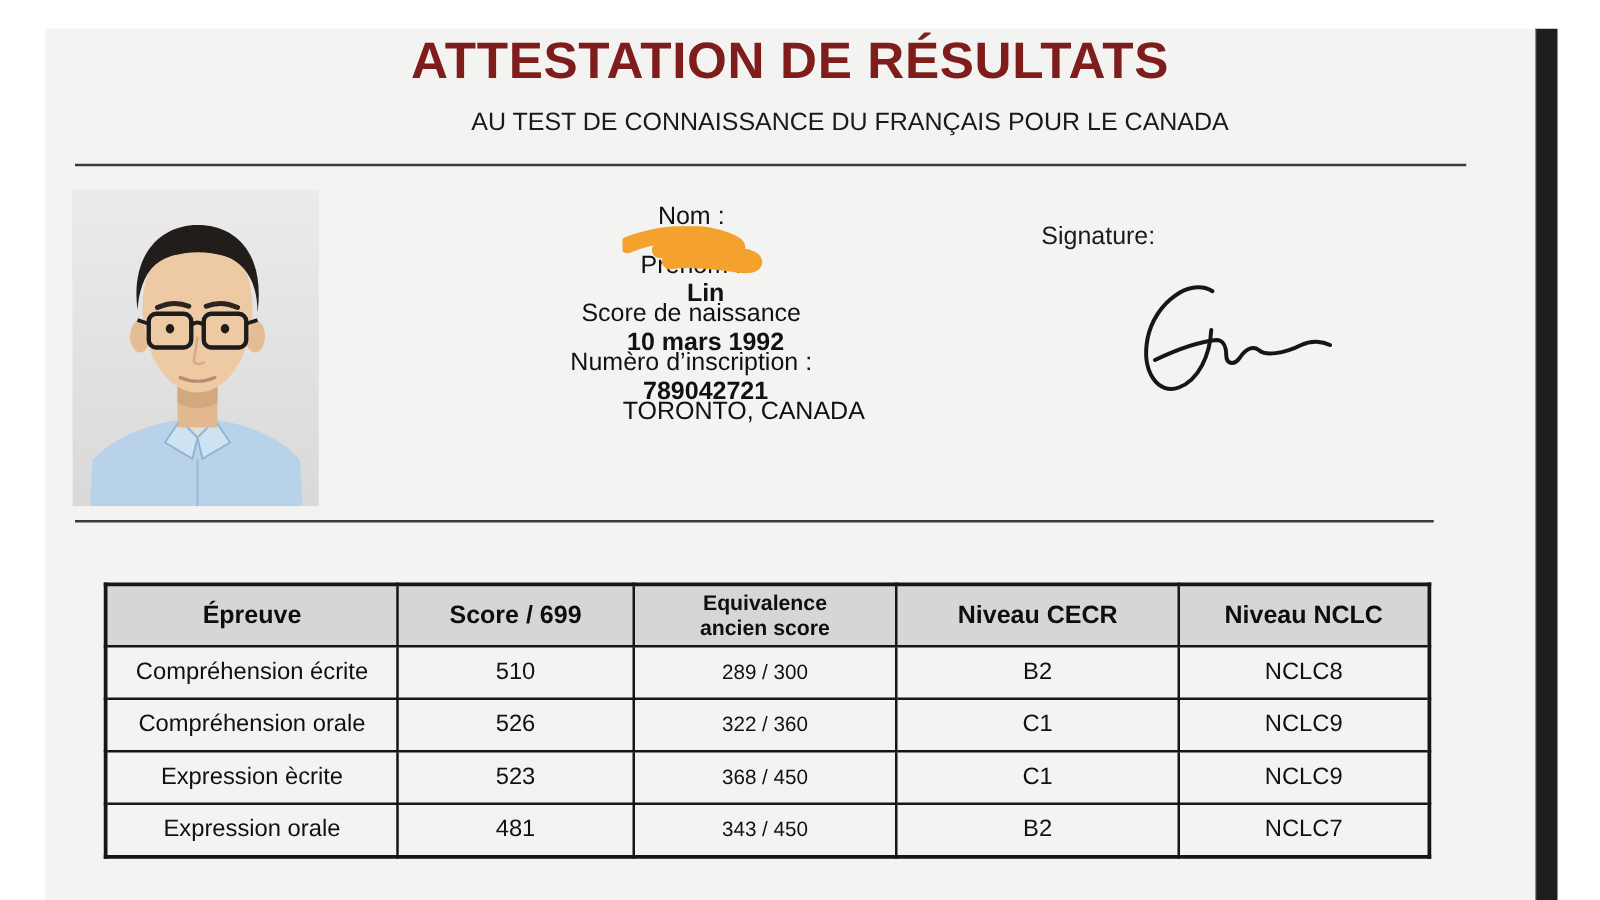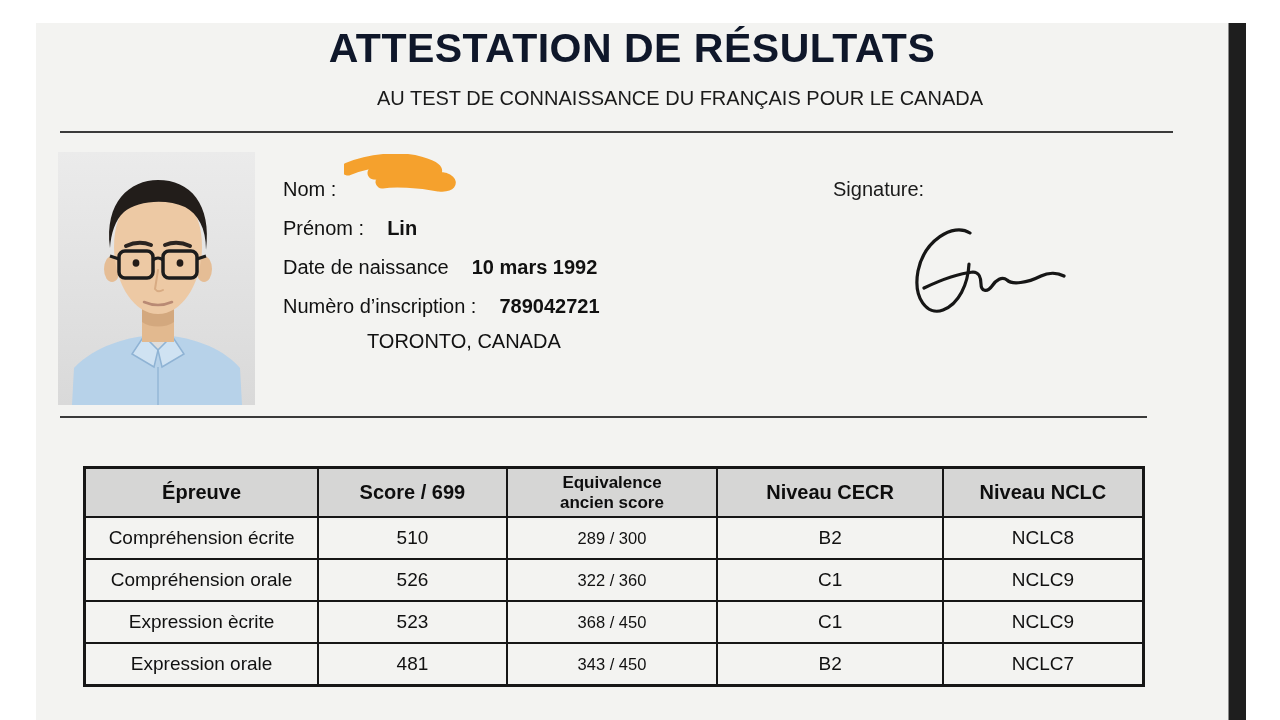--- a/index.html
+++ b/index.html
@@ -1,28 +1,28 @@
 <!DOCTYPE html>
 <html><head>
 <meta charset="utf-8">
 <style>
   html,body{margin:0;padding:0;}
   body{width:1280px;height:720px;font-family:"Liberation Sans","DejaVu Sans",sans-serif;color:#111;}
   .stage{position:relative;width:1280px;height:720px;background:#ffffff;overflow:hidden;}
   .paper{position:absolute;left:36px;top:23px;width:1192px;height:697px;background:#f3f3f1;}
   .dark-bar{position:absolute;left:1228px;top:23px;width:17px;height:697px;background:#1e1e1e;border-left:1px solid #8a8a8a;}
-  .title{position:absolute;left:0;top:2px;width:100%;text-align:center;font-size:41px;font-weight:bold;letter-spacing:.5px;color:#0f172a;}
+  .title{position:absolute;left:0;top:2px;width:100%;text-align:center;font-size:41px;font-weight:bold;letter-spacing:.5px;color:#7f1d1d;}
   .subtitle{position:absolute;left:0;top:64px;width:100%;text-align:center;font-size:20px;color:#1a1a1a;padding-left:48px;}
   .rule{position:absolute;height:0;border-top:2px solid #3a3a3a;}
   .rule1{left:24px;top:108px;width:1113px;}
   .rule2{left:24px;top:393px;width:1087px;}
   .photo{position:absolute;left:22px;top:129px;width:197px;height:253px;background:#e4e4e4;overflow:hidden;}
   .photo svg{display:block;}
   .info{position:absolute;left:247px;top:139px;width:540px;font-size:20px;}
-  .info .line{height:39px;display:flex;align-items:flex-end;white-space:nowrap;}
+  .info .line{height:39px;display:flex;align-items:center;white-space:nowrap;flex-direction:column;}
   .info .val{font-weight:bold;margin-left:23px;}
   .info .val-reg{margin-left:9px;}
   .info .indent{padding-left:84px;height:35px;}
   .redaction-wrap{display:inline-block;margin-left:8px;position:relative;top:-4px;}
   .sig-block{position:absolute;left:797px;top:140px;width:330px;}
   .sig-label{font-size:20px;color:#1a1a1a;margin-top:15px;}
   .sig-mark{margin:14px 0 0 42px;}
   table.results{position:absolute;left:47px;top:443px;width:1062px;border-collapse:collapse;table-layout:fixed;border:3px solid #161616;}
   .results th,.results td{border:2px solid #161616;text-align:center;vertical-align:middle;padding:0;}
   .results thead th{background:#d6d6d5;height:47px;font-size:20px;font-weight:bold;color:#0e0e0e;}
@@ -90,21 +90,21 @@
           <svg width="118" height="38" viewBox="0 0 118 38" xmlns="http://www.w3.org/2000/svg">
             <path d="M4 15 C 26 6, 56 3, 76 9 C 90 13, 96 17, 88 20 C 68 15, 42 14, 30 19 C 52 21, 82 21, 100 25 C 109 28, 106 32, 95 31 C 74 27, 50 26, 38 28" stroke="#f5a12d" stroke-width="13" fill="none" stroke-linecap="round" stroke-linejoin="round"></path>
           </svg>
         </span>
       </div>
       <div class="line">
         <span>Prénom :</span>
         <span class="val">Lin</span>
       </div>
       <div class="line">
-        <span>Date de naissance</span>
+        <span>Score de naissance</span>
         <span class="val">10 mars 1992</span>
       </div>
       <div class="line">
         <span>Numèro d’inscription :</span>
         <span class="val">789042721</span>
       </div>
       <div class="line indent">
         <span>TORONTO, CANADA</span>
       </div>
     </div>

